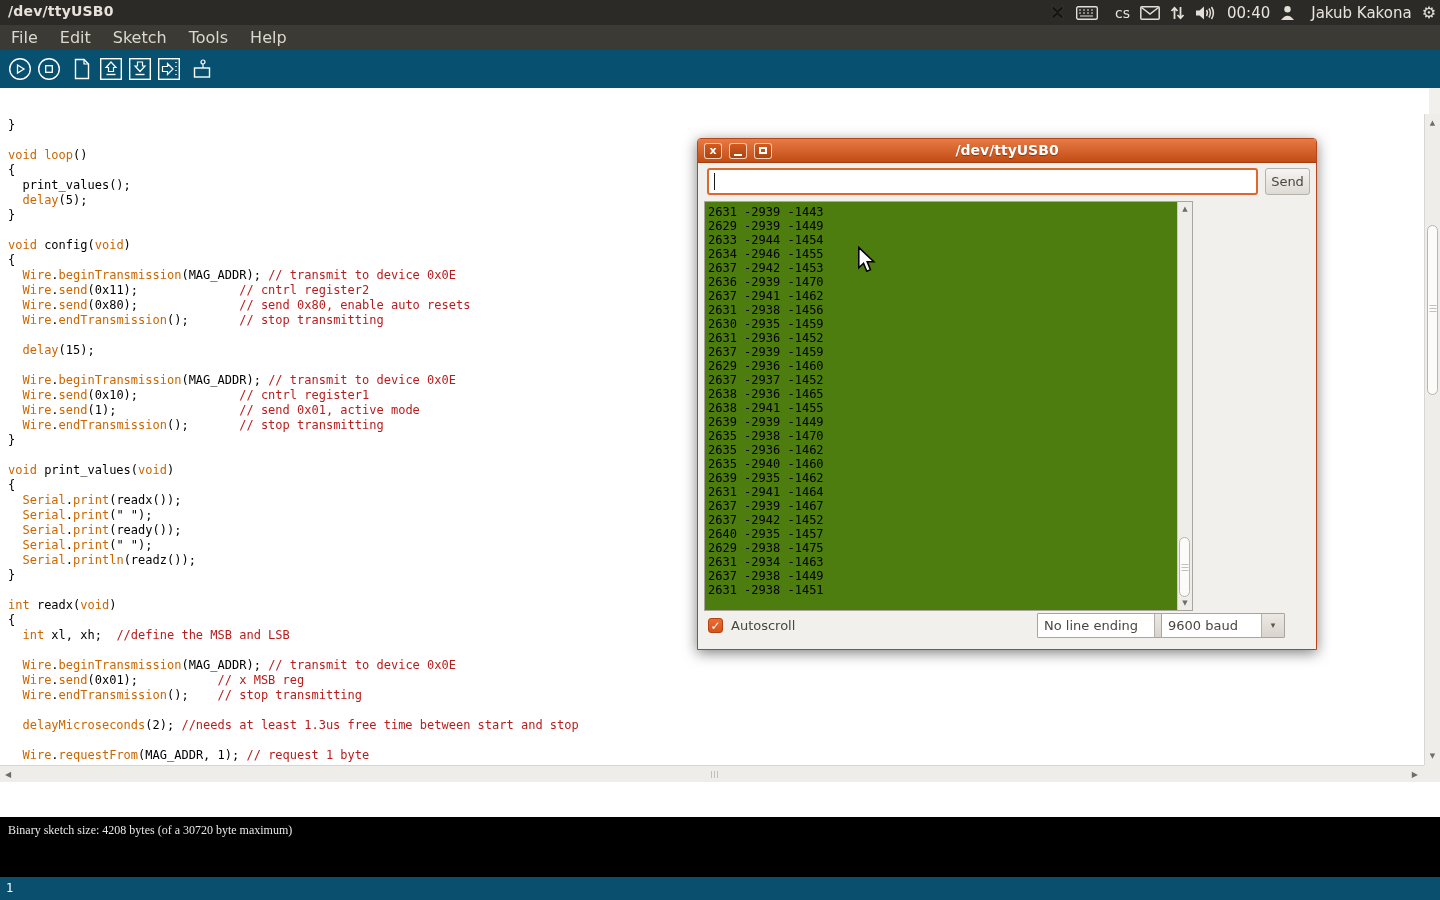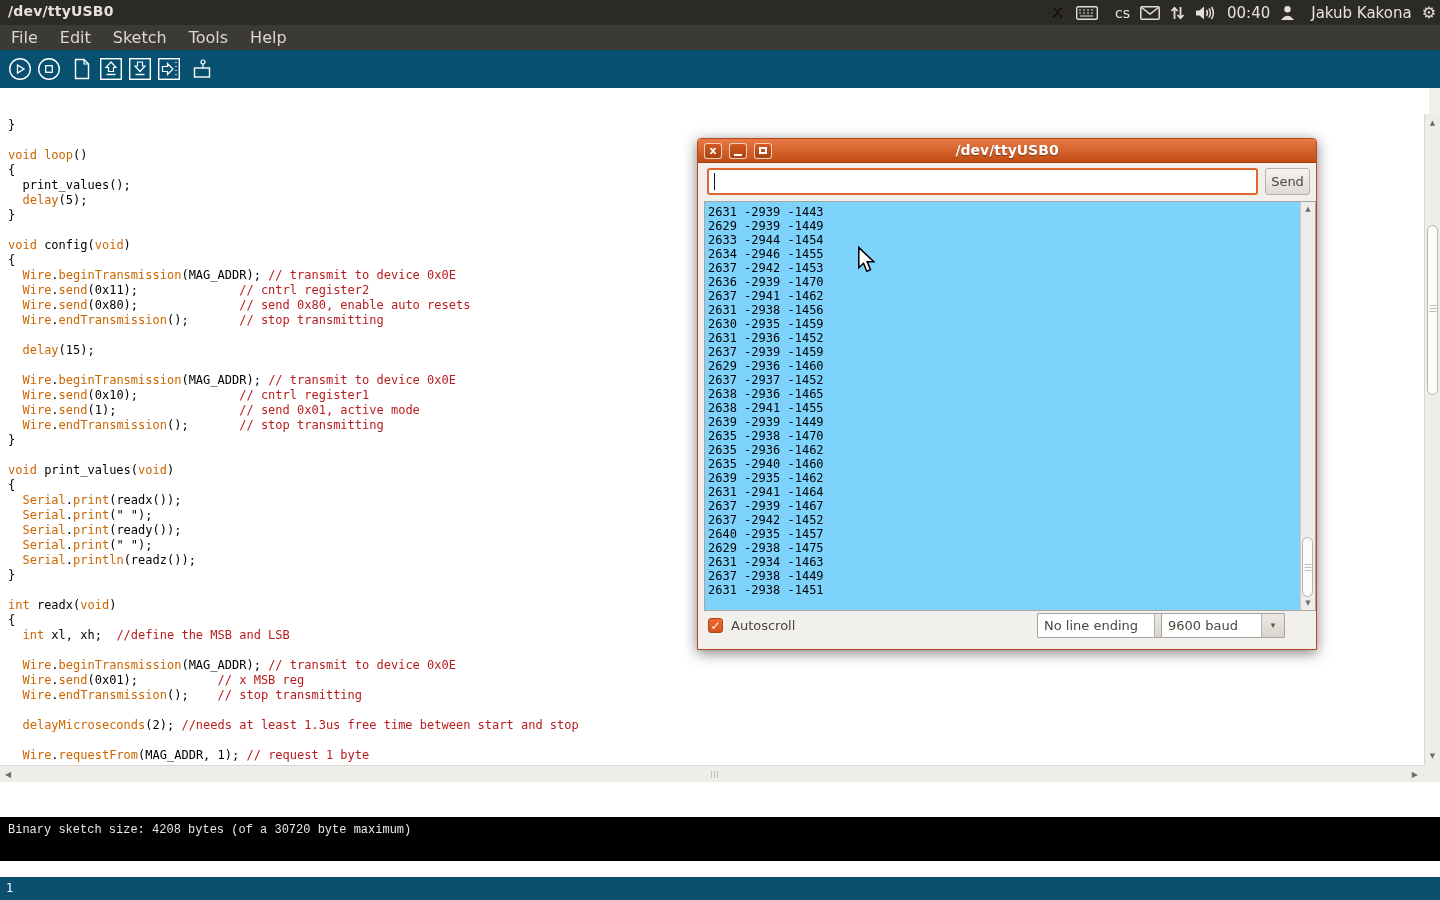--- a/index.html
+++ b/index.html
@@ -47,36 +47,36 @@
   .grip { position:absolute; left:50%; transform:translateX(-50%); display:flex; flex-direction:column; gap:2px; }
   .grip i { width:7px; height:1px; background:#c2c0bb; display:block; }
   .hscroll { position:absolute; top:765px; left:0; width:1424px; height:17px; background:#efedea; border-top:1px solid #d8d6d2; }
   .hscroll .arr { position:absolute; top:4px; font-size:8px; color:#6f6d68; }
   .hgrip { position:absolute; top:5px; left:711px; display:flex; gap:2px; }
   .hgrip i { width:1px; height:7px; background:#c2c0bb; display:block; }
   .scroll-corner { position:absolute; top:765px; left:1424px; width:16px; height:17px; background:#efedea; }
 
   
   .statusband { position:absolute; top:782px; left:0; width:1440px; height:35px; background:#5590a0; color:#ffffff; font-size:13px; display:flex; align-items:center; padding-left:7px; }
-  .console { position:absolute; top:817px; left:0; width:1440px; height:44px; background:#000; color:#e8e8e8; font-family:Liberation Mono, monospace; font-size:12px; padding:6px 0 12px 8px; white-space:pre; }
+  .console { position:absolute; top:817px; left:0; width:1440px; height:60px; background:#000; color:#e8e8e8; font-family:Liberation Serif, serif; font-size:12px; padding:6px 0 12px 8px; white-space:pre; }
   .bottomline { position:absolute; top:877px; left:0; width:1440px; height:23px; background:#0a4f6e; color:#fff; font-family:"DejaVu Sans Mono","Liberation Mono",monospace; font-size:12px; padding:4px 0 0 6px; }
 
   
   .sm-window { position:absolute; left:697px; top:138px; width:620px; height:512px; background:#f2f0ec; border:1px solid #b8441a; border-radius:4px 4px 0 0; box-shadow:0 3px 14px rgba(0,0,0,.5); }
   .sm-titlebar { position:absolute; top:0; left:0; right:0; height:24px; background:linear-gradient(#e87a45,#c24c15); border-bottom:1px solid #a63d0e; border-radius:3px 3px 0 0; }
   .sm-title { position:absolute; width:100%; text-align:center; top:3px; color:#fff; font-weight:bold; font-size:14px; text-shadow:0 1px 1px rgba(0,0,0,.4); }
   .win-btn { position:absolute; top:4px; width:18px; height:16px; border:1px solid rgba(255,236,224,.8); border-radius:3px; background:linear-gradient(#d4591f,#a84510); color:#fff; text-align:center; }
   .win-btn.close { left:6px; } .win-btn.min { left:31px; } .win-btn.max { left:56px; }
   .win-btn .x { font-size:11px; font-weight:bold; line-height:14px; display:block; }
   .win-btn .bar { display:block; width:8px; height:2px; background:#fff; margin:10px auto 0; }
   .win-btn .sq { display:block; width:8px; height:7px; border:2px solid #fff; margin:3px auto 0; }
   .sm-input { position:absolute; left:9px; top:29px; width:551px; height:27px; border:2px solid #e0662f; border-radius:3px; background:#fff; font-size:13px; padding-left:4px; outline:none; }
   .sm-caret { position:absolute; left:16px; top:34px; width:1px; height:17px; background:#1a1a1a; }
   .sm-send { position:absolute; left:567px; top:29px; width:45px; height:27px; background:linear-gradient(#f6f4f1,#dedad4); border:1px solid #b5b2ac; border-radius:3px; font-size:13px; color:#4a463f; font-family:inherit; }
-  .sm-outbox { position:absolute; left:6px; top:62px; width:612px; height:410px; background:#7dd3fc; border:1px solid #a9a69f; }
+  .sm-outbox { position:absolute; left:6px; top:62px; width:489px; height:410px; background:#4d7c0f; border:1px solid #a9a69f; }
   .sm-output { position:absolute; left:0; top:0; width:593px; height:408px; font-family:"DejaVu Sans Mono","Liberation Mono",monospace; font-size:12px; line-height:14px; color:#000; white-space:pre; padding:3px 0 0 3px; overflow:hidden; }
   .sm-vscroll { position:absolute; right:0; top:0; width:15px; height:408px; background:#efedea; border-left:1px solid #cfccc7; }
   .sm-vscroll .arr { position:absolute; left:0; width:100%; text-align:center; font-size:7px; color:#6f6d68; }
   .sm-bottom { position:absolute; left:0; bottom:0; width:100%; height:40px; }
   .sm-check { position:absolute; left:10px; top:9px; width:15px; height:15px; background:linear-gradient(#ee6b30,#d4531f); border:1px solid #b34312; border-radius:3px; color:#fff; font-size:12px; font-weight:bold; line-height:14px; text-align:center; }
   .sm-check-label { position:absolute; left:33px; top:9px; font-size:13px; color:#4a463f; }
   .dd { position:absolute; top:4px; height:25px; border:1px solid #a9a59e; border-radius:1px; background:#fff; display:flex; overflow:hidden; }
   .dd-text { font-size:13px; color:#4a463f; padding:4px 6px 0 6px; flex:1; white-space:nowrap; }
   .dd-btn { width:23px; background:linear-gradient(#ece9e4,#d8d4cd); border-left:1px solid #b5b1aa; color:#5a564f; font-size:9px; text-align:center; line-height:23px; }
   .dd-lineending { left:339px; width:141px; }

